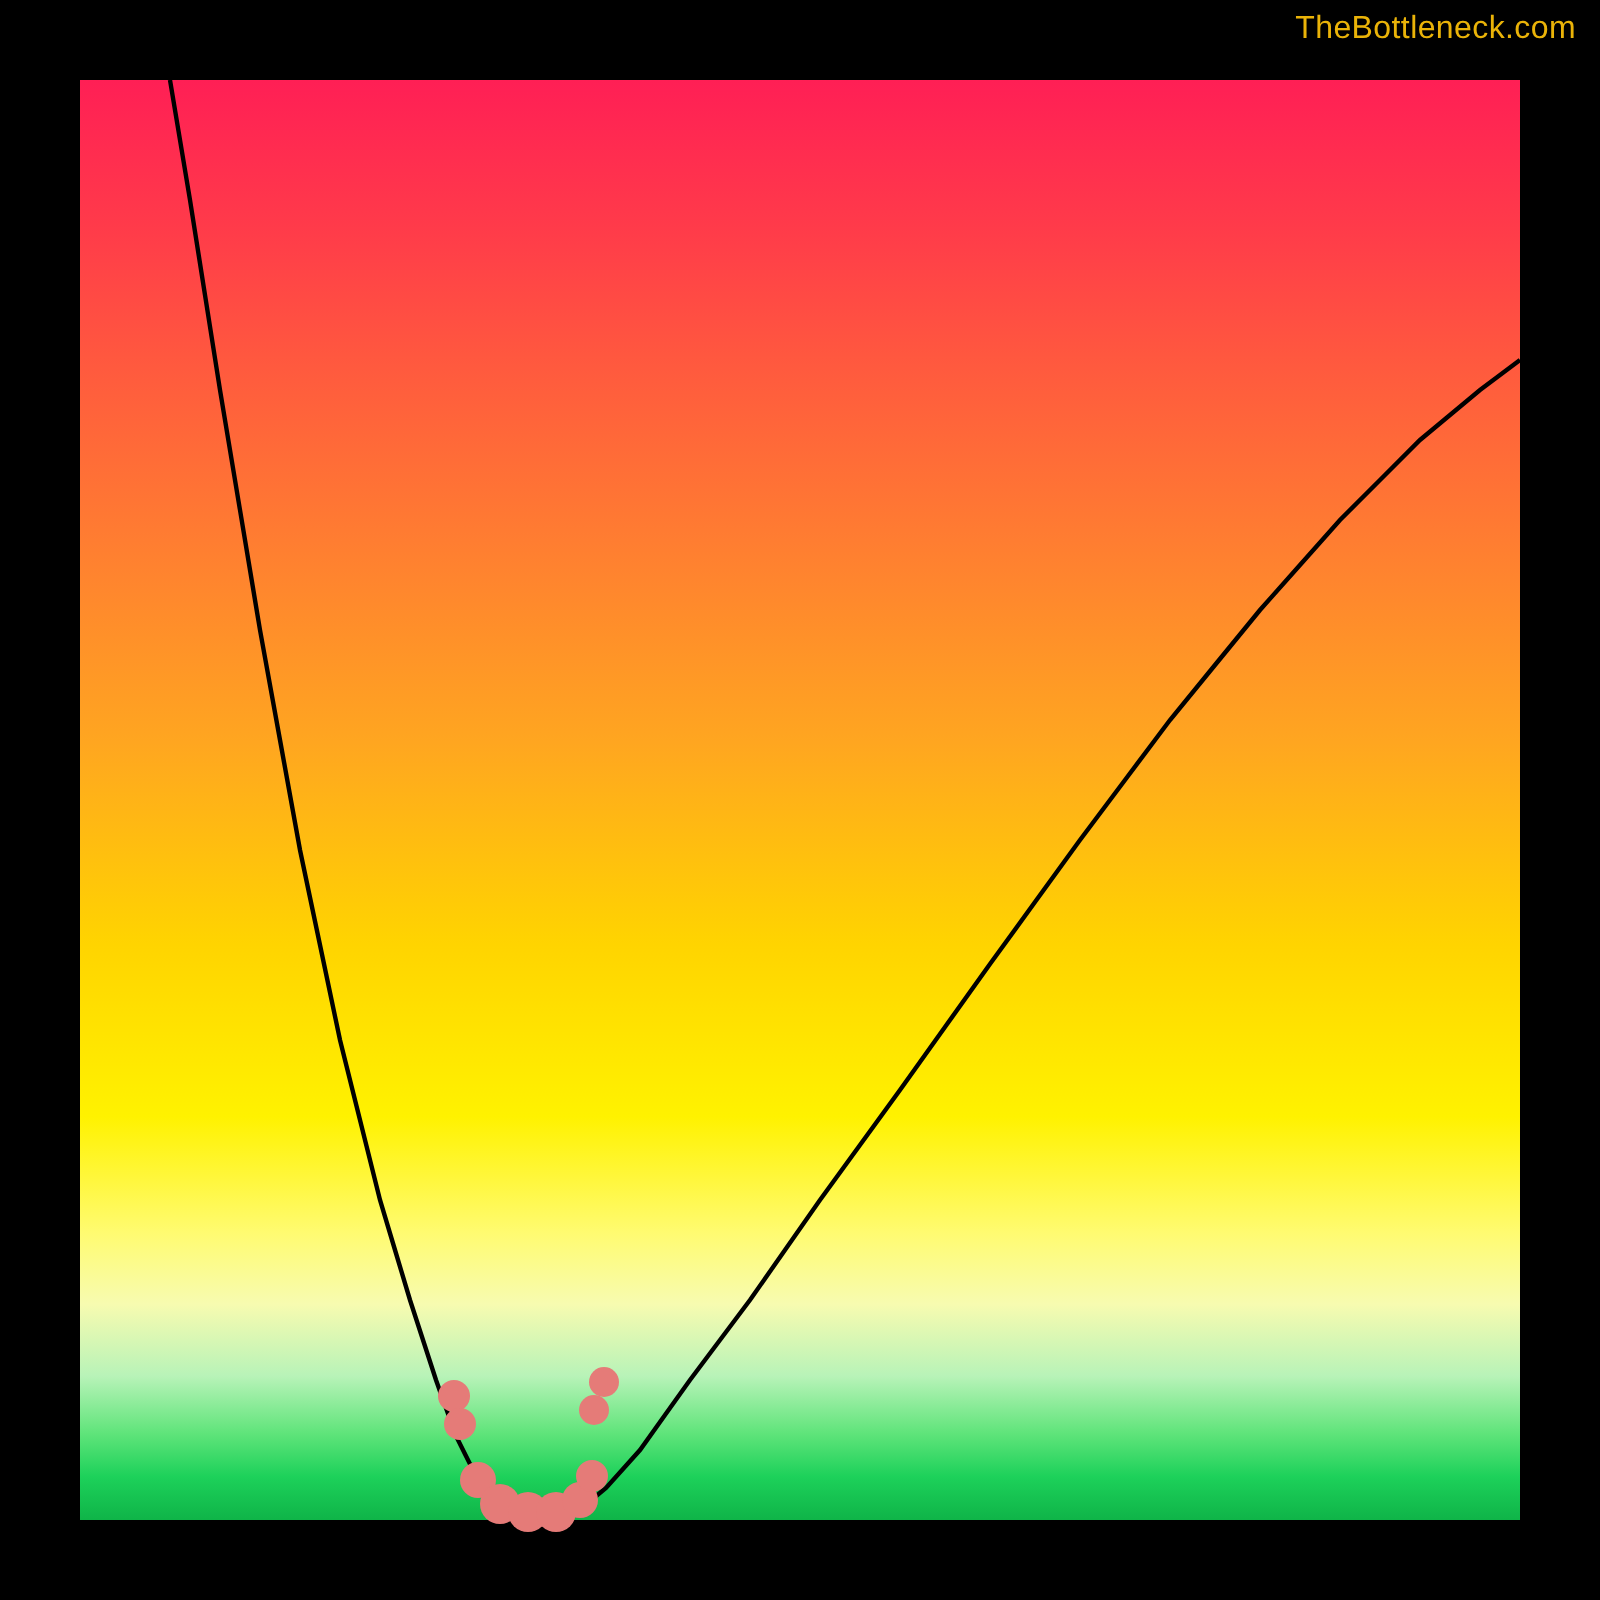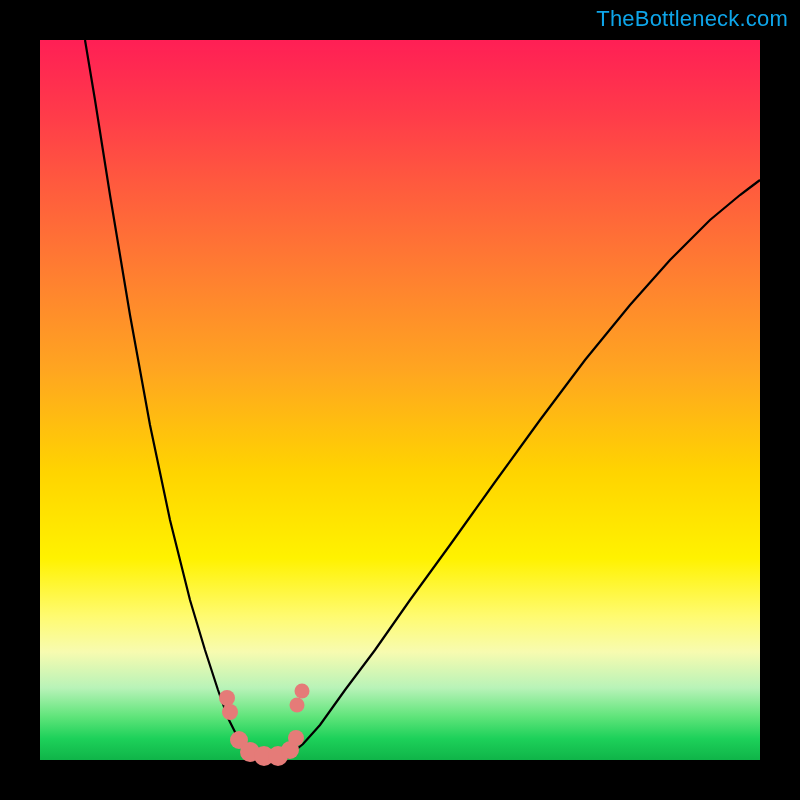--- a/index.html
+++ b/index.html
@@ -39,22 +39,22 @@
       #b8f3b8 90%,
       #5fe47a 94%,
       #1dd15a 97%,
       #0fb448 100%
     );
   }
   .watermark {
     position: absolute;
     top: 6px;
     right: 12px;
-    color: #0ea5e9;
-    font-size: 22px;
+    color: #eab308;
+    font-size: 16px;
     letter-spacing: 0.2px;
     user-select: none;
   }
   svg.curves {
     position: absolute;
     left: 0;
     top: 0;
     width: 720px;
     height: 720px;
     overflow: visible;

